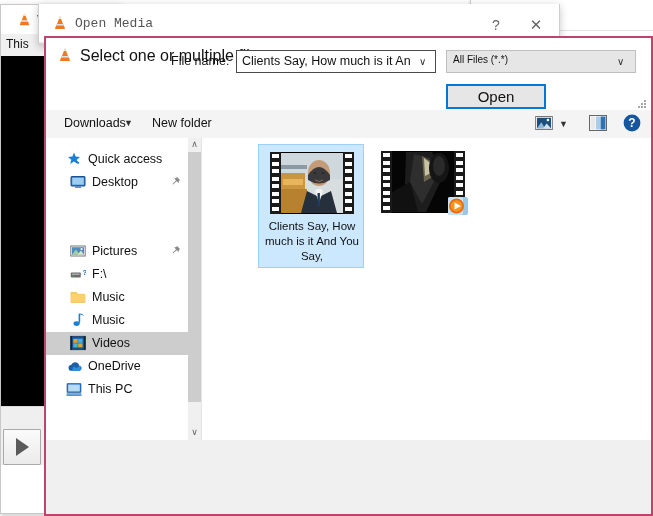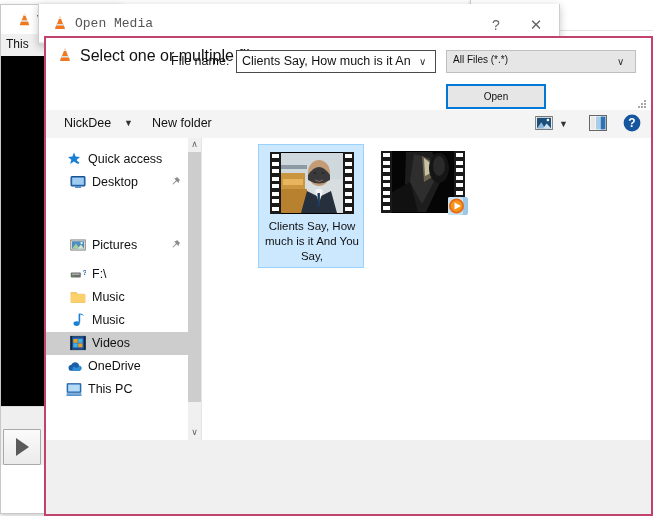--- a/index.html
+++ b/index.html
@@ -145,21 +145,21 @@
   #filename-caret{position:absolute;left:182px;top:5px;font-size:10px;color:#333;}
   #filetype-combo{
     position:absolute;left:400px;top:12px;width:190px;height:23px;
     background:#e6e6e6;border:1px solid #bfbfbf;box-sizing:border-box;
   }
   #filetype-value{position:absolute;left:6px;top:3px;font-size:10px;color:#111;}
   #filetype-caret{position:absolute;left:170px;top:5px;font-size:10px;color:#333;}
   #btn-open{
     position:absolute;left:400px;top:46px;width:100px;height:25px;
     background:#e6e6e6;border:2px solid #0078d7;box-sizing:border-box;
-    text-align:center;line-height:21px;font-size:10px;color:#111;
+    text-align:center;line-height:21px;font-size:15px;color:#111;
   }
   #btn-cancel{
     position:absolute;left:508px;top:46px;width:100px;height:25px;
     background:#e6e6e6;border:1px solid #bfbfbf;box-sizing:border-box;
     text-align:center;line-height:23px;font-size:12.5px;color:#111;
   }
   #grip{position:absolute;left:592px;top:62px;width:9px;height:9px;}
   #grip i{position:absolute;width:2px;height:2px;background:#a8a8a8;display:block;}
 </style>
 </head>
@@ -247,21 +247,21 @@
     <div id="searchbox">
       <div id="search-ph">Search Videos</div>
       <svg id="search-icon" viewBox="0 0 14 14" width="13" height="13">
         <circle cx="5.6" cy="5.6" r="4.1" fill="none" stroke="#333" stroke-width="1.2"></circle>
         <line x1="8.7" y1="8.7" x2="12.6" y2="12.6" stroke="#333" stroke-width="1.3"></line>
       </svg>
     </div>
   </div>
 
   <div id="fd-toolbar"></div>
-  <div id="tb-organize">NickDee</div>
+  <div id="tb-organize">Downloads</div>
   <div id="tb-organize-caret">▼</div>
   <div id="tb-newfolder">New folder</div>
   <svg id="tb-viewicon" viewBox="0 0 20 16">
     <rect x="0.5" y="0.5" width="19" height="15" fill="#ffffff" stroke="#666"></rect>
     <rect x="2" y="2" width="16" height="12" fill="#1d4f7c"></rect>
     <polygon points="2,14 7,7 11,14" fill="#8fb8d8"></polygon>
     <polygon points="9,14 13,8.5 18,14" fill="#cfe3f2"></polygon>
     <circle cx="14.5" cy="4.5" r="1.5" fill="#ffffff"></circle>
   </svg>
   <div id="tb-viewcaret">▼</div>
@@ -290,21 +290,21 @@
             <path d="M7.4 0.8 11.2 4.6 9.6 5.3 9.9 7.5 7.2 5.6 3.4 9.4l-0.7-0.7 3.8-3.8L4.6 2.2 6.8 2.5z" fill="#8a8a8a"></path>
           </svg>
         </div>
         <div class="side-item root" style="top: 10px;">
           <svg viewBox="0 0 16 16" class="si-icon">
             <polygon points="8,1.5 9.6,5.6 14,5.9 10.7,8.7 11.8,13 8,10.6 4.2,13 5.3,8.7 2,5.9 6.4,5.6" fill="#1b7fd4"></polygon>
             <rect x="8.5" y="8" width="6" height="1.8" fill="#1b7fd4" transform="rotate(35 8.5 8)"></rect>
           </svg>
           <span class="si-label">Quick access</span>
         </div>
-        <div class="side-item" style="top: 96px;">
+        <div class="side-item" style="top: 102px;">
           <svg viewBox="0 0 16 16" class="si-icon">
             <rect x="0.8" y="3" width="14.4" height="10" fill="#ffffff" stroke="#777"></rect>
             <rect x="2" y="4.2" width="12" height="7.6" fill="#4e8dbd"></rect>
             <polygon points="2,11.8 6,6.5 9.5,11.8" fill="#a7cfa0"></polygon>
             <polygon points="7.5,11.8 11,7.5 14,11.8" fill="#d8e8c8"></polygon>
             <circle cx="11.6" cy="6" r="1.1" fill="#ffffff"></circle>
           </svg>
           <span class="si-label">Pictures</span>
           <svg viewBox="0 0 12 12" class="si-pin">
             <path d="M7.4 0.8 11.2 4.6 9.6 5.3 9.9 7.5 7.2 5.6 3.4 9.4l-0.7-0.7 3.8-3.8L4.6 2.2 6.8 2.5z" fill="#8a8a8a"></path>

